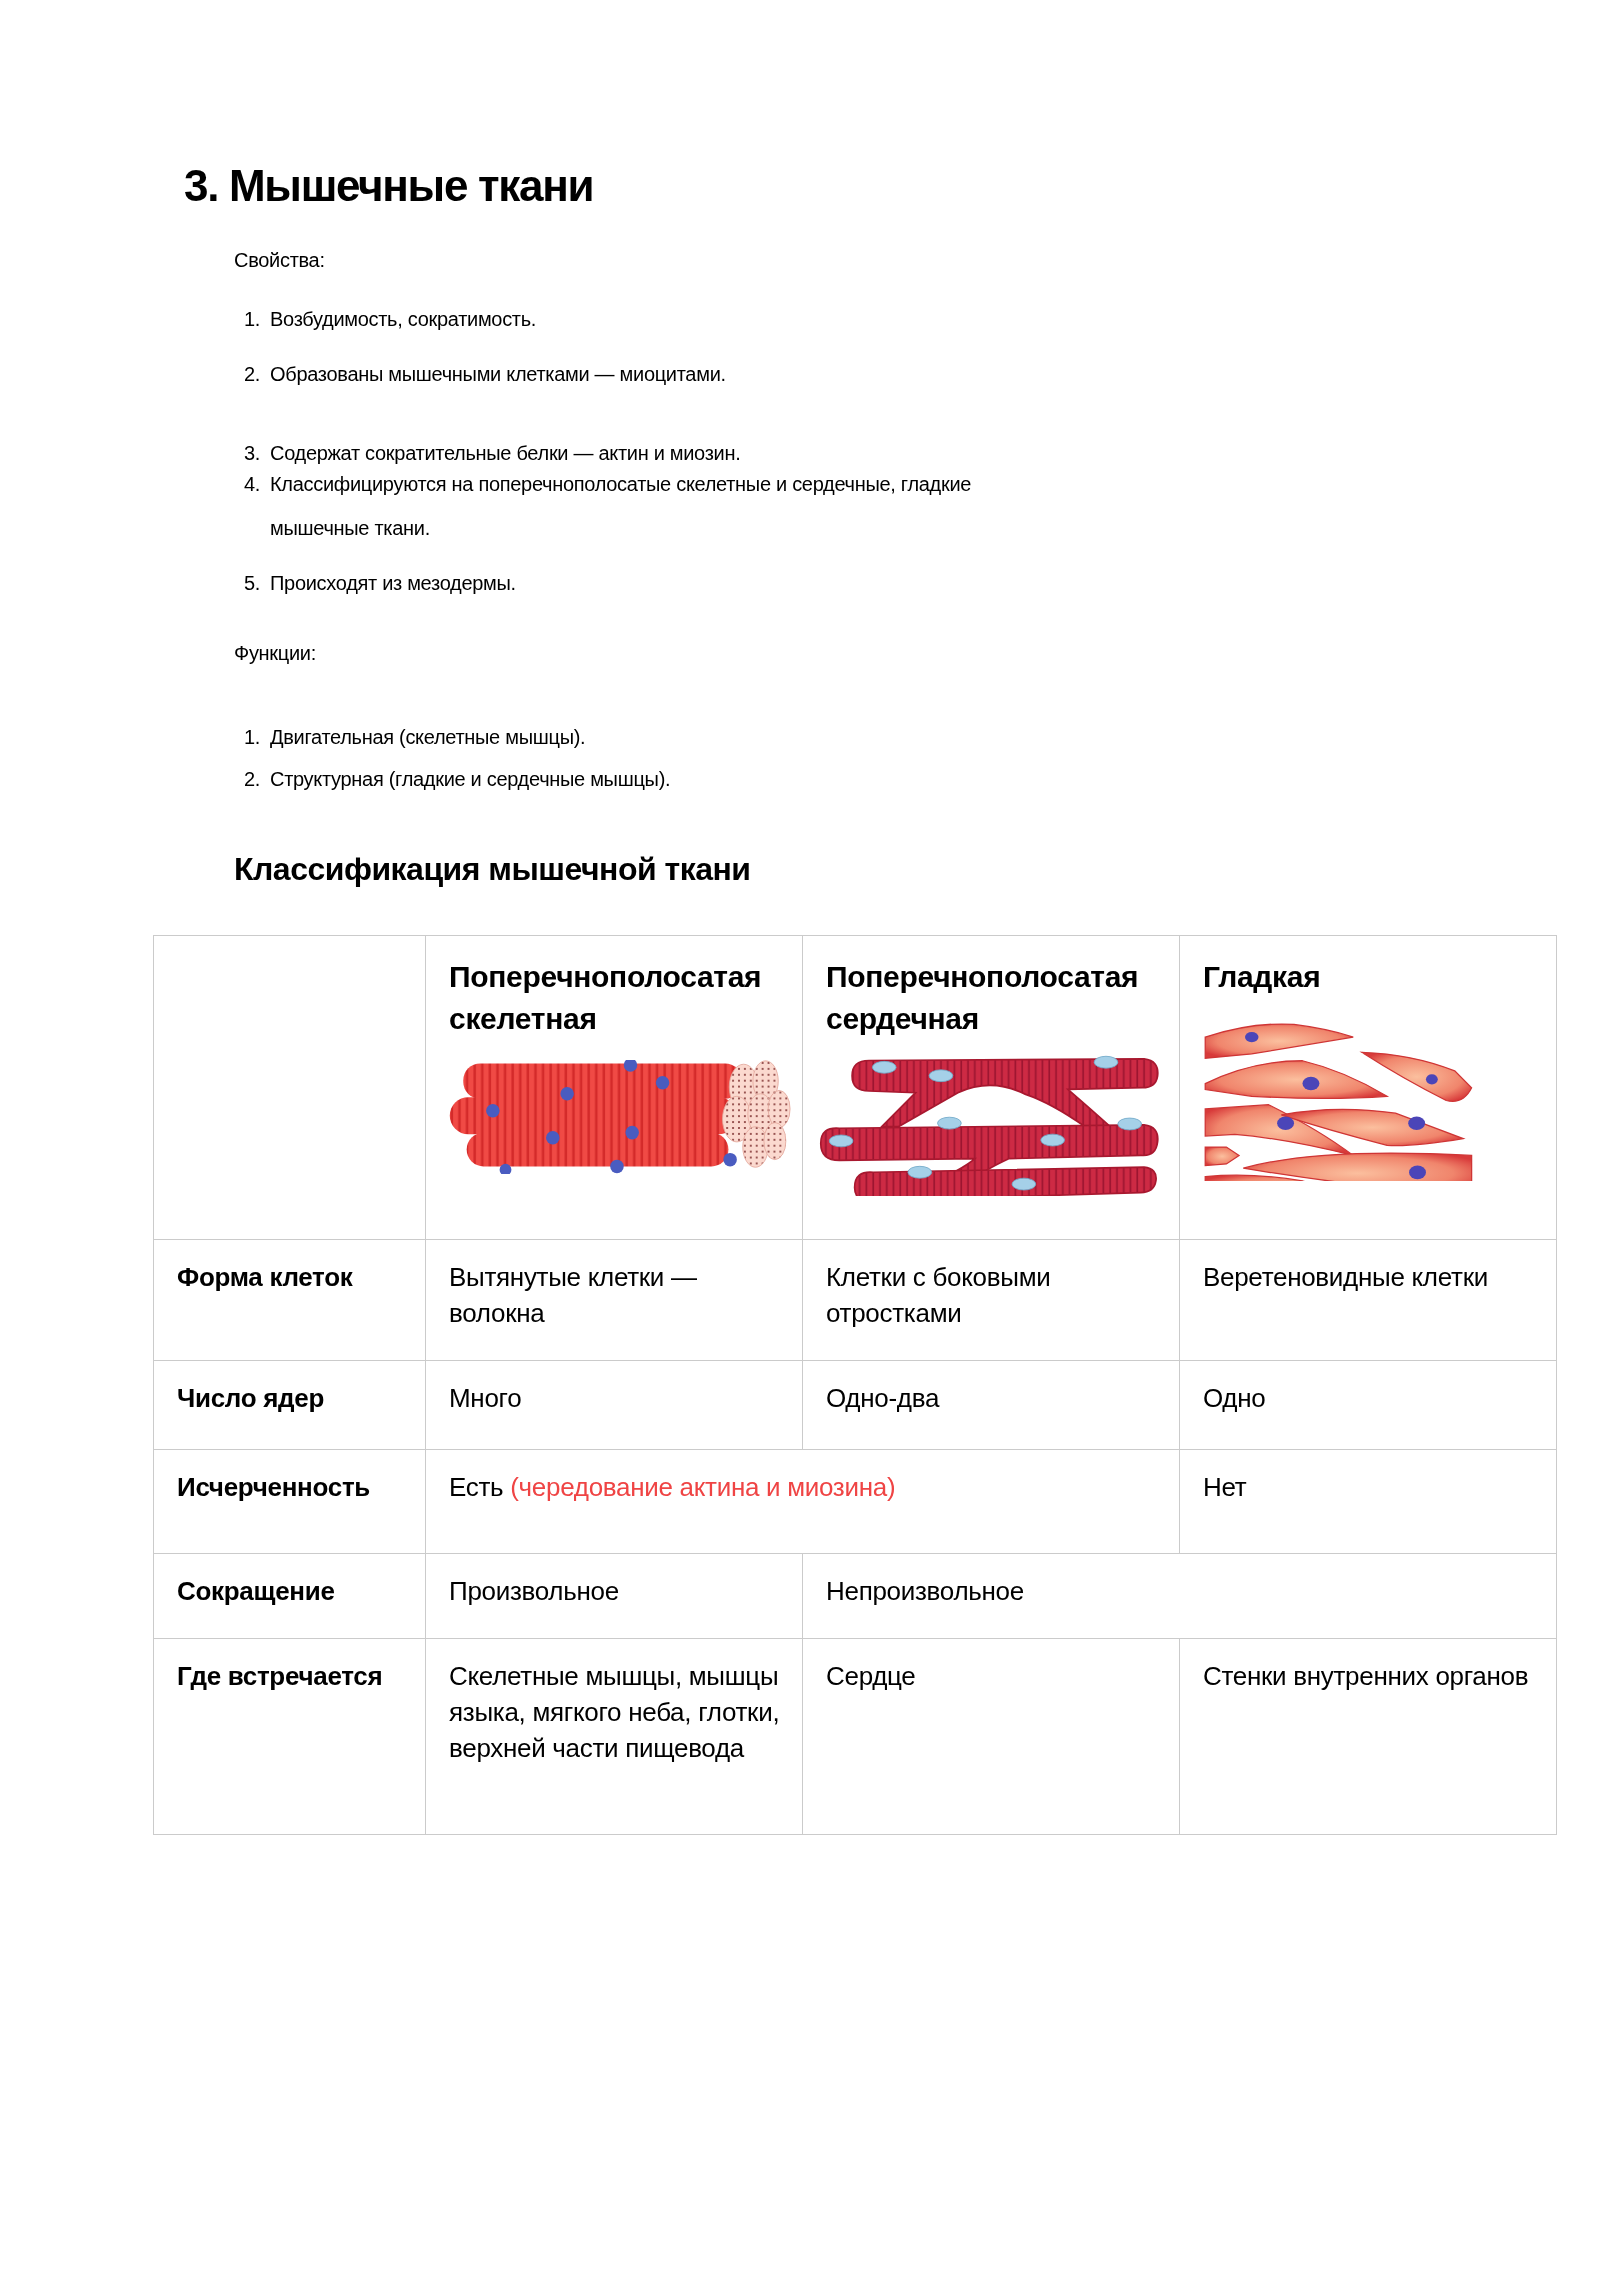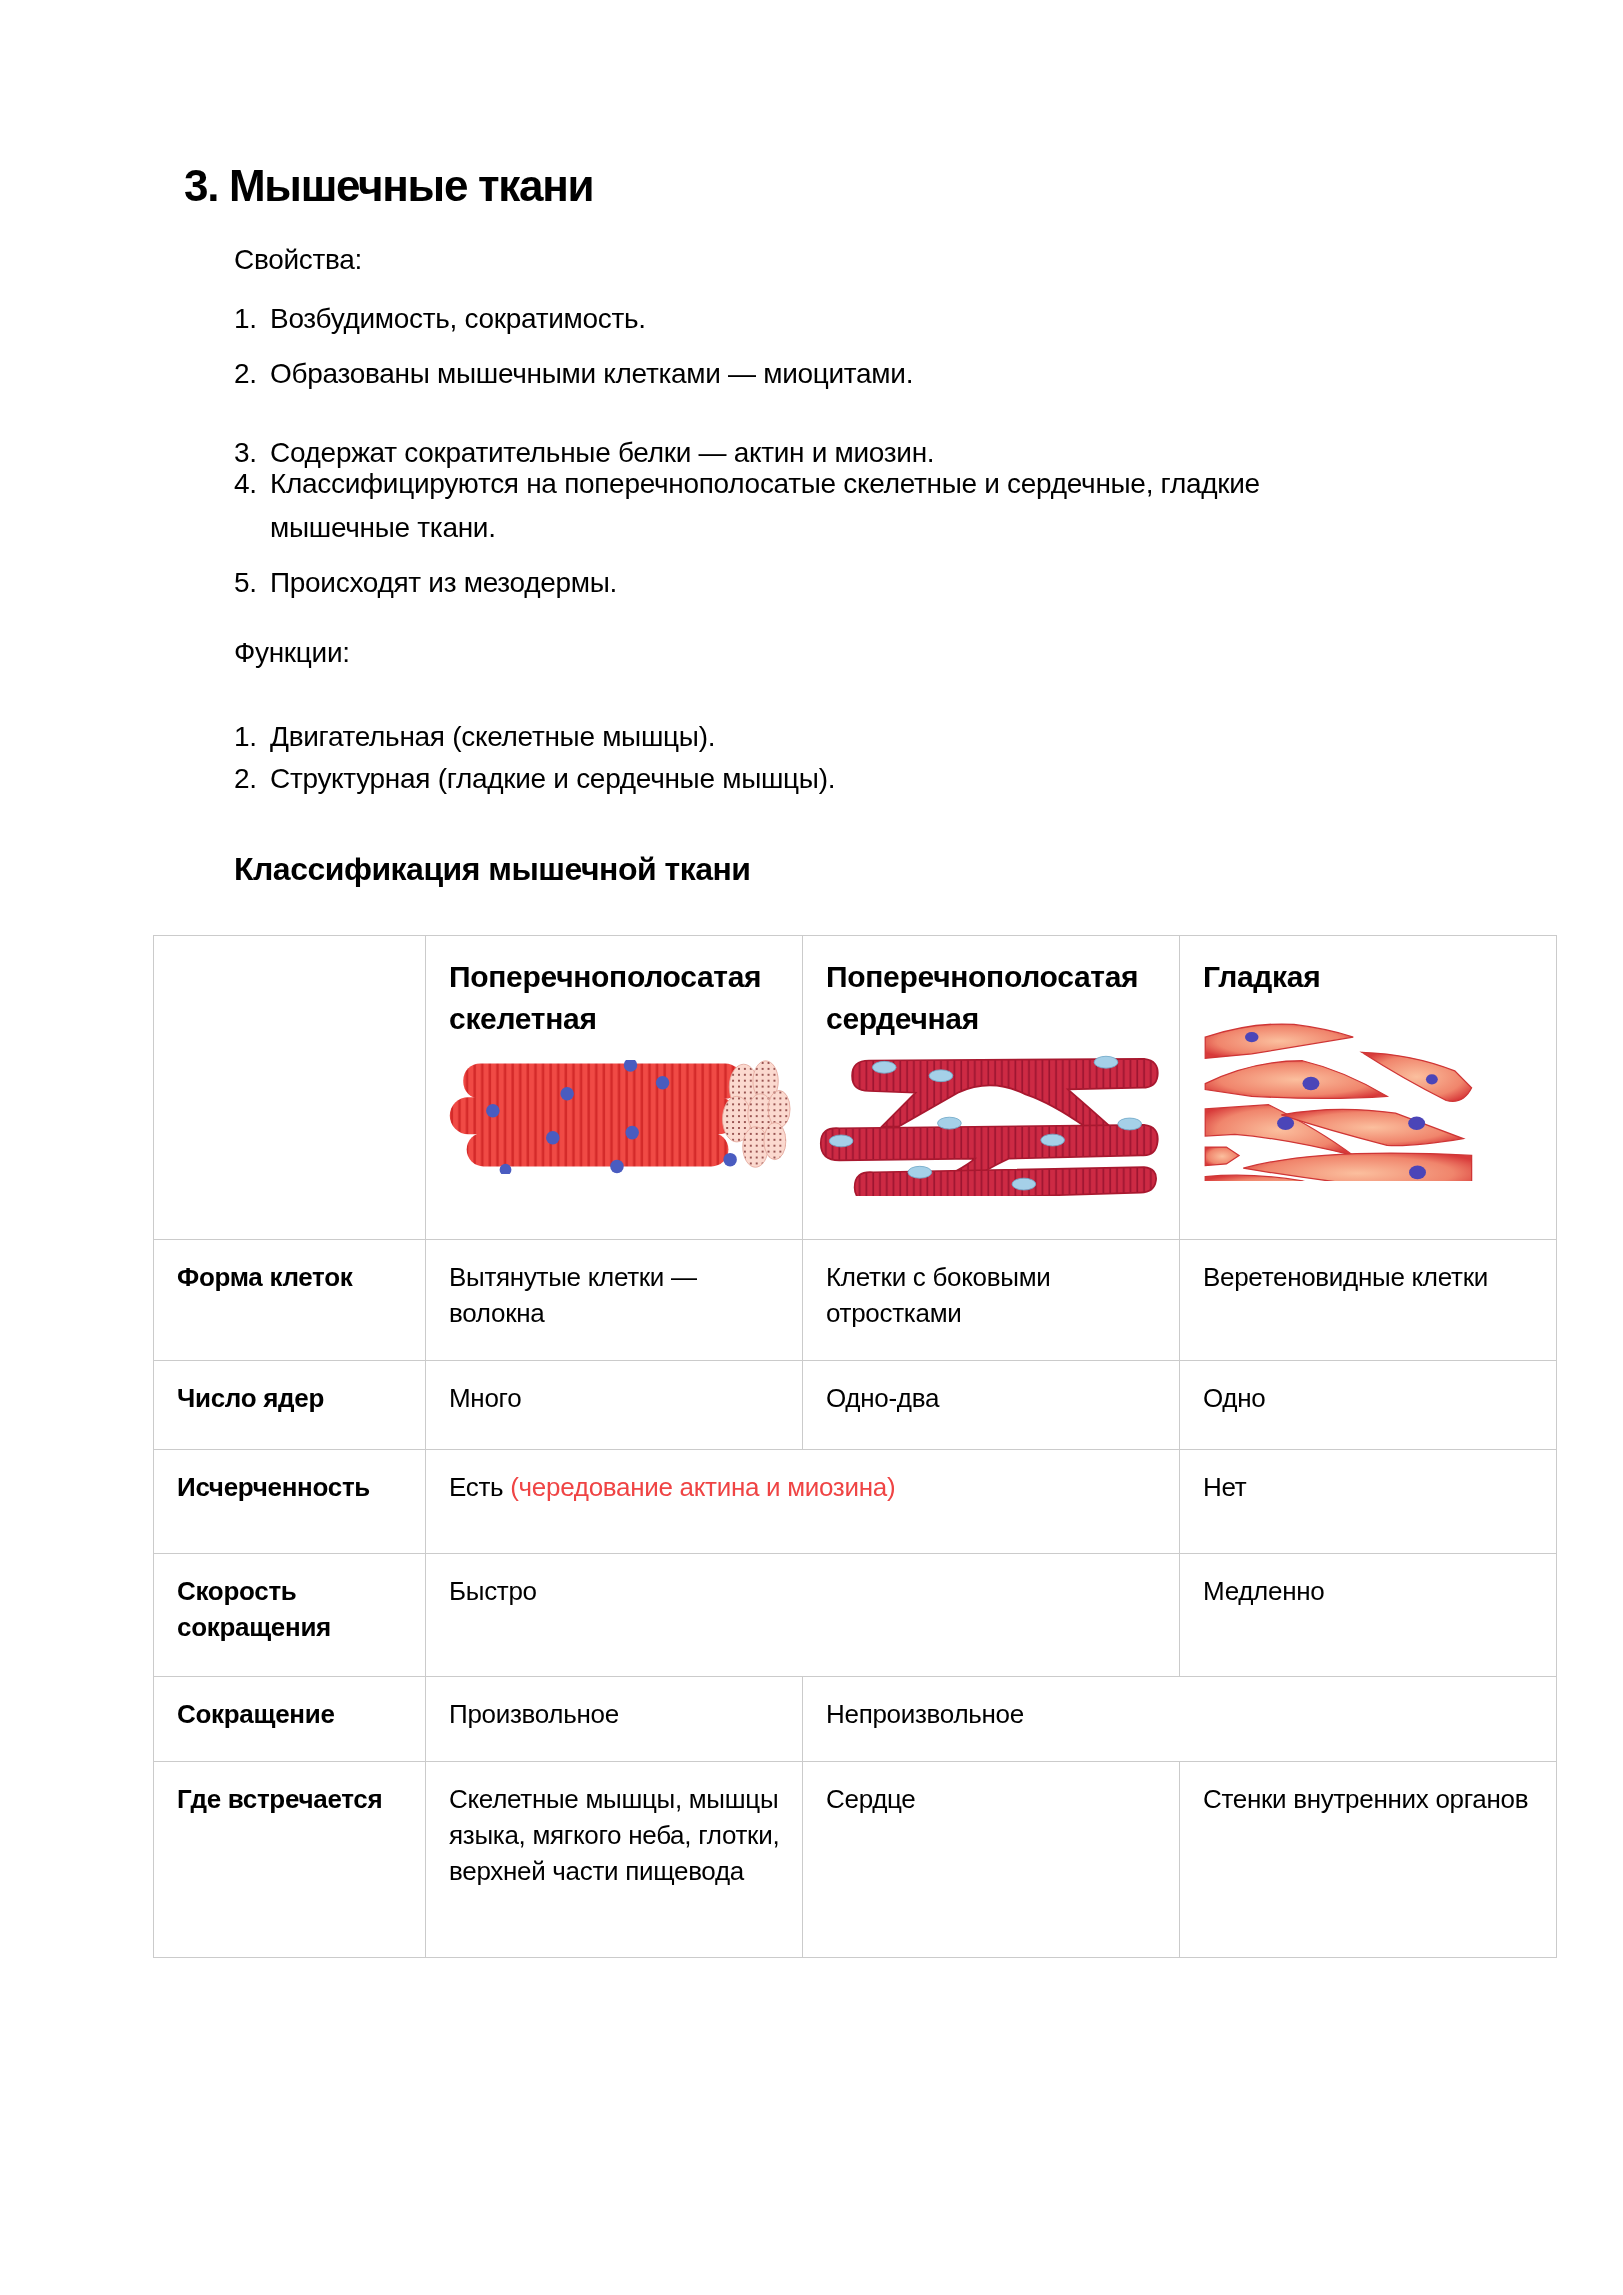--- a/index.html
+++ b/index.html
@@ -1,20 +1,20 @@
 <!DOCTYPE html>
 <html style="font-size:13.5px"><head>
 <meta charset="utf-8">
 <style>
   html,body{margin:0;padding:0;background:#ffffff;}
   body{width:1624px;height:2295px;position:relative;overflow:hidden;
        font-family:"Liberation Sans", sans-serif;color:#000;}
   .abs{position:absolute;}
   .title{left:184px;top:161px;font-size:44px;font-weight:bold;letter-spacing:-1.3px;white-space:nowrap;}
-  .txt{font-size:28px;line-height:42px;white-space:nowrap;letter-spacing:-0.3px;}
+  .txt{font-size:20px;line-height:42px;white-space:nowrap;letter-spacing:-0.3px;text-align:center;}
   .list{left:234px;}
   .list .num{display:inline-block;width:36px;}
   .h2{left:234px;top:851px;font-size:32px;font-weight:bold;letter-spacing:-0.5px;white-space:nowrap;}
   table.cls{position:absolute;left:153px;top:935px;border-collapse:collapse;table-layout:fixed;width:1404px;}
   table.cls td{border:1.7px solid #cbcbcb;vertical-align:top;padding:18.6px 22px 0 23px;
         font-size:26px;line-height:36px;letter-spacing:-0.3px;}
   td.rowhead{font-weight:bold;letter-spacing:-0.3px;}
   .colhead{font-size:30px;line-height:42px;letter-spacing:-0.3px;font-weight:bold;}
   .note{color:#ef4444;}
   .img{display:block;margin-top:20px;}
@@ -191,25 +191,20 @@
 
   <tr style="height:104px;">
     <td class="rowhead">Исчерченность</td>
     <td colspan="2">
       <span>Есть</span>
       <span class="note">(чередование актина и миозина)</span>
     </td>
     <td>Нет</td>
   </tr>
 
-  <tr style="height:123px;">
-    <td class="rowhead">Скорость сокращения</td>
-    <td colspan="2">Быстро</td>
-    <td>Медленно</td>
-  </tr>
 
 
   <tr style="height:85px;">
     <td class="rowhead">Сокращение</td>
     <td>Произвольное</td>
     <td colspan="2">Непроизвольное</td>
   </tr>
 
   <tr style="height:196px;">
     <td class="rowhead">Где встречается</td>

